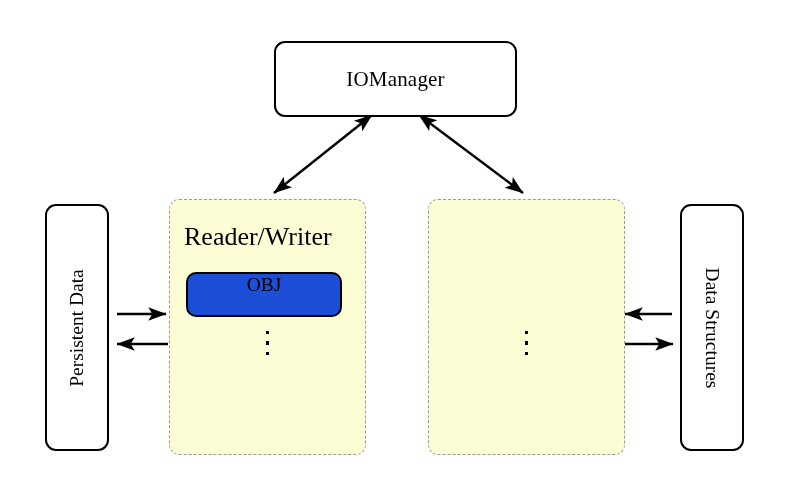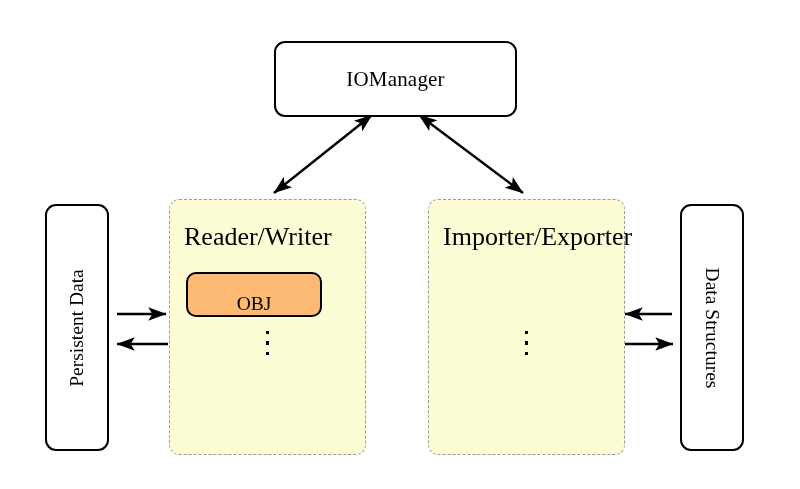--- a/index.html
+++ b/index.html
@@ -94,26 +94,26 @@
     text-align: left;
     font-size: 26px;
     white-space: nowrap;
     margin-left: 14px;
   }
 
   
   .member-box {
     position: absolute;
     left: 16px;
-    width: 136px;
+    width: 156px;
     border: 2.6px solid #000000;
     border-radius: 10px;
-    background: #fdba74;
-    display: flex;
-    align-items: flex-end;
+    background: #1d4ed8;
+    display: flex;
+    align-items: flex-start;
     justify-content: center;
     text-align: center;
     box-sizing: border-box;
   }
   .member-top {
     top: 72px;
     height: 45px;
   }
   .member-bottom {
     top: 180px;
@@ -191,21 +191,20 @@
 
     <div class="ellipsis">
       <i></i>
       <i></i>
       <i></i>
     </div>
 
   </div>
 
   <div class="group-box" id="group-importexport">
-    <div class="group-title">Importer/Exporter</div>
 
 
     <div class="ellipsis">
       <i></i>
       <i></i>
       <i></i>
     </div>
 
   </div>
 

